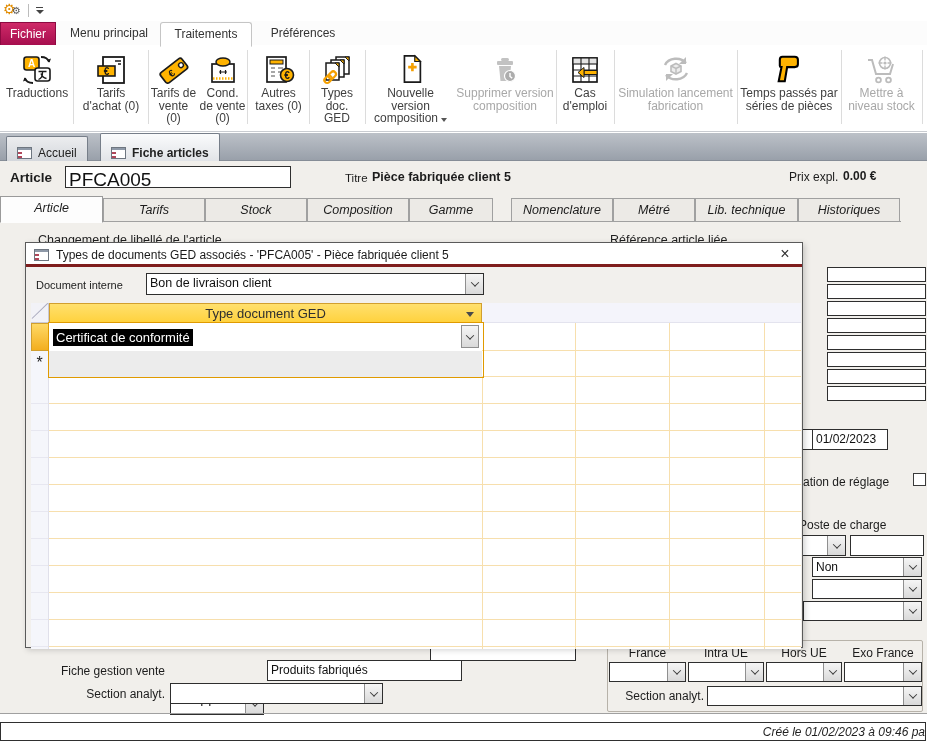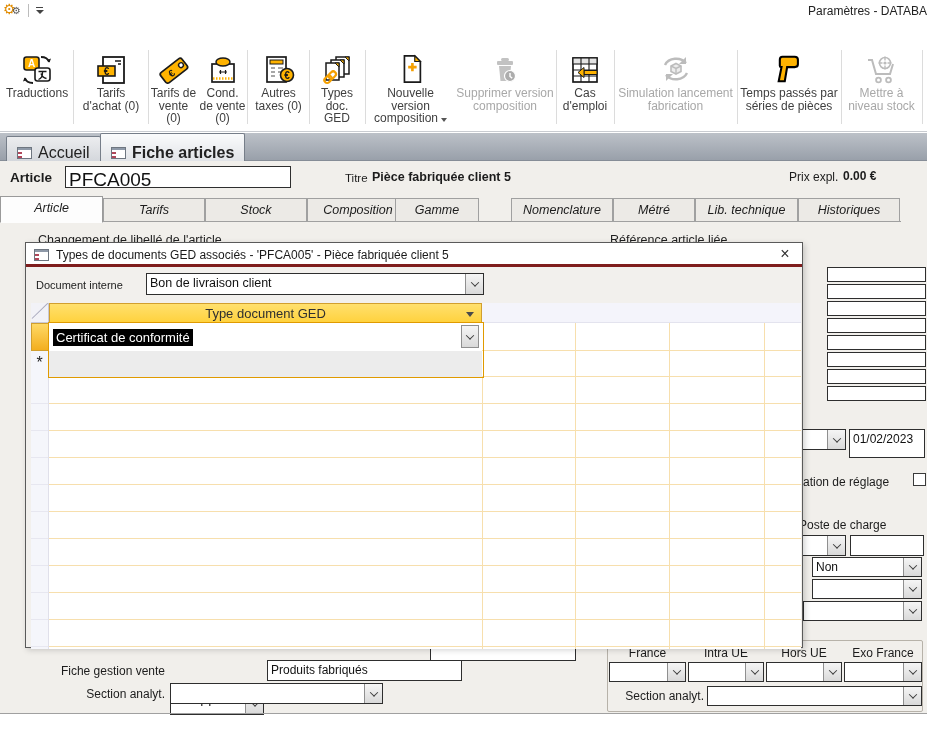--- a/index.html
+++ b/index.html
@@ -36,21 +36,21 @@
   .rbtn .rlabel { font-size:12px; line-height:12.5px; color:#3f3f3f; text-align:center; }
   .rbtn.dis .rlabel { color:#a8a8a8;text-align:center; }
   .dd-caret { display:inline-block; width:0; height:0; border-left:3.5px solid transparent;
               border-right:3.5px solid transparent; border-top:4px solid #555; margin-left:3px; }
   .rgroup-label { position:absolute; left:440px; top:116px; width:110px; text-align:center;
                   font-size:11px; color:#5f5f5f; }
 
   
   .docstrip { position:absolute; left:0; top:133px; width:927px; height:28px;
               background:linear-gradient(#bcc1c8,#99a0aa); border-bottom:1px solid #868d97; }
-  .dtab { position:absolute; display:flex; align-items:center; padding:16px 10px; font-size:16px; color:#222;
+  .dtab { position:absolute; display:flex; align-items:center; padding:16px 10px; font-size:12px; color:#222;
           border:1px solid #767e89; border-bottom:none; border-radius:2px 2px 0 0;
           background:linear-gradient(#ecedef,#ccd0d6); }
   .dtab.active { background:linear-gradient(#fafbfc,#d8dbe0); font-weight:bold; }
   .winicon { position:relative; width:15px; height:12px; border:1px solid #6e7680; background:#fff;
              margin-right:6px; flex:0 0 auto; }
   .winicon::before { content:""; position:absolute; left:0; top:0; bottom:0; width:4px;
              background:repeating-linear-gradient(#b0475a 0 2px,#fff 2px 4px); }
   .winicon::after { content:""; position:absolute; left:0; right:0; top:0; height:2px; background:#8e99a8; }
 
   
@@ -134,23 +134,28 @@
 <div id="app">
 
   <div class="titlebar">
     <span class="qat-gear1">⚙</span>
     <span class="qat-gear2">⚙</span>
     <i class="qat-sep" style="left:28px"></i>
     <span class="qat-caret">
         <i></i>
         <b></b>
       </span>
-    <div class="app-title">Paramètres - DATABA</div>
-  </div>
-
+  </div>
+
+  <div class="rtabs">
+    <div class="rtab file">Fichier</div>
+    <div class="rtab" style="left:63px;width:92px">Menu principal</div>
+    <div class="rtab sel" style="left:160px;width:92px">Traitements</div>
+    <div class="rtab" style="left:257px;width:92px">Préférences</div>
+  </div>
 
   <div class="ribbon">
     <i class="rsep" style="left:73px"></i>
     <i class="rsep" style="left:148px"></i>
     <i class="rsep" style="left:247px"></i>
     <i class="rsep" style="left:309px"></i>
     <i class="rsep" style="left:365px"></i>
     <i class="rsep" style="left:556px"></i>
     <i class="rsep" style="left:614px"></i>
     <i class="rsep" style="left:737px"></i>
@@ -336,21 +341,21 @@
   <div class="lbl" style="left:345px;top:172px;font-size:11.5px">Titre</div>
   <div class="lbl" style="left:372px;top:170px;font-size:12.5px;font-weight:bold">Pièce fabriquée client 5</div>
   <div class="lbl" style="left:789px;top:170px">Prix expl.</div>
   <div class="lbl" style="left:843px;top:169px;font-weight:bold">0.00 €</div>
 
   <div class="ftabline"></div>
   <div class="ftab active" style="left:0;width:103px">Article</div>
   <div class="ftab" style="left:103px;width:102px">Tarifs</div>
   <div class="ftab" style="left:205px;width:102px">Stock</div>
   <div class="ftab" style="left:307px;width:102px">Composition</div>
-  <div class="ftab" style="left:395px;width:84px">Gamme</div>
+  <div class="ftab" style="left:409px;width:84px">Gamme</div>
   <div class="ftab" style="left:511px;width:102px">Nomenclature</div>
   <div class="ftab" style="left:613px;width:82px">Métré</div>
   <div class="ftab" style="left:695px;width:103px">Lib. technique</div>
   <div class="ftab" style="left:798px;width:102px">Historiques</div>
 
   <div class="sliver" style="left:38px;top:233px">Changement de libellé de l'article</div>
   <div class="sliver" style="left:610px;top:233px">Référence article liée</div>
 
   <div class="tf" style="left:827px;top:267px;width:99px;height:15px"></div>
   <div class="tf" style="left:827px;top:284px;width:99px;height:15px"></div>
@@ -358,21 +363,21 @@
   <div class="tf" style="left:827px;top:318px;width:99px;height:15px"></div>
   <div class="tf" style="left:827px;top:335px;width:99px;height:15px"></div>
   <div class="tf" style="left:827px;top:352px;width:99px;height:15px"></div>
   <div class="tf" style="left:827px;top:369px;width:99px;height:15px"></div>
   <div class="tf" style="left:827px;top:386px;width:99px;height:15px"></div>
 
   <div class="combo" style="left:756px;top:429px;width:90px;height:21px">
     <span class="val"></span>
       <span class="chev"></span>
   </div>
-  <div class="tf" style="left:849px;top:429px;width:76px;height:29px">01/02/2023</div>
+  <div class="tf" style="left:812px;top:429px;width:76px;height:21px">01/02/2023</div>
 
   <div class="lbl" style="left:803px;top:475px">ation de réglage</div>
   <span class="checkbox" style="left:913px;top:473px"></span>
 
   <div class="lbl" style="left:799px;top:518px">Poste de charge</div>
   <div class="combo" style="left:756px;top:535px;width:90px;height:21px">
     <span class="val"></span>
       <span class="chev"></span>
   </div>
   <div class="tf" style="left:850px;top:535px;width:74px;height:21px"></div>
@@ -468,14 +473,17 @@
         <span class="chev"></span>
       </div>
 
       <div class="g-row2-sel">*</div>
       <div class="g-row2"></div>
       <div class="g-selbox"></div>
     </div>
   </div>
 
   <div class="form-bottom-line"></div>
+  <div class="statusbar">
+    <span>Créé le 01/02/2023 à 09:46 pa</span>
+  </div>
 
 </div>
 
 </body></html>

